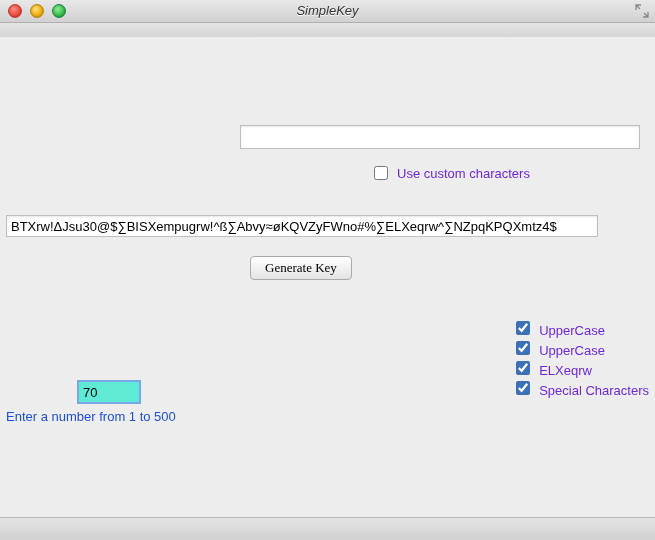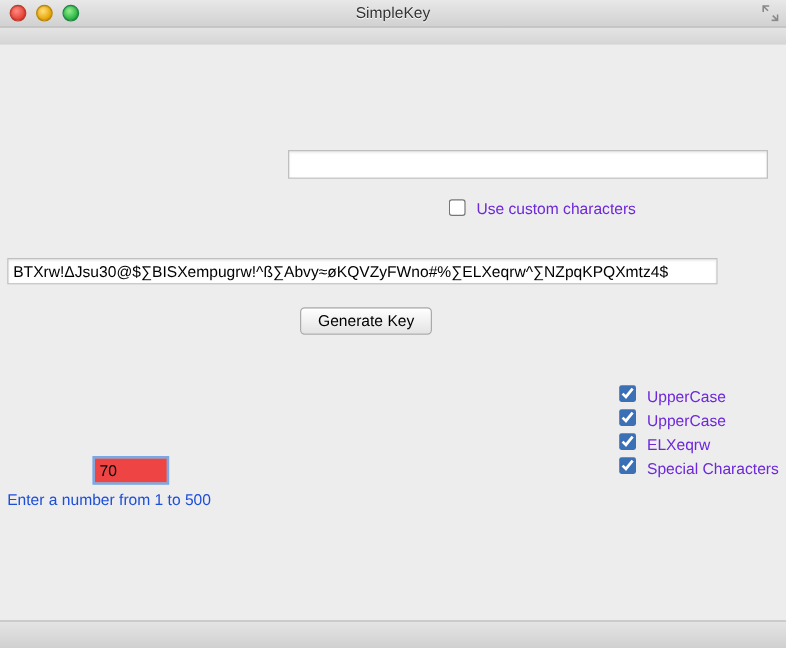--- a/index.html
+++ b/index.html
@@ -17,20 +17,21 @@
     height: 540px;
     background: #ededed;
     box-sizing: border-box;
     position: relative;
   }
   .titlebar {
     height: 22px;
     background: linear-gradient(#e8e8e8, #d1d1d1);
     border-bottom: 1px solid #b0b0b0;
     position: relative;
+    font-style: italic;
   }
   .traffic-lights {
     position: absolute;
     left: 8px;
     top: 4px;
     display: flex;
     gap: 8px;
   }
   .light {
     width: 12px;
@@ -114,21 +115,21 @@
     width: 592px;
     height: 22px;
     font-size: 13px;
     letter-spacing: 0px;
   }
 
   .generate-btn {
     position: absolute;
     left: 250px;
     top: 219px;
-    font-family: Liberation Sans, sans-serif;
+    font-family: Liberation Serif, serif;
     font-size: 13px;
     padding: 3px 14px;
     border-radius: 4px;
     border: 1px solid #aaa;
     background: linear-gradient(#ffffff,#e3e3e3);
     box-shadow: 0 1px 0 #fff inset;
   }
 
   .check-group {
     position: absolute;
@@ -151,21 +152,21 @@
 
   .length-input {
     position: absolute;
     left: 78px;
     top: 344px;
     width: 62px;
     height: 22px;
     border: 1px solid #bfbfbf;
     outline: 2px solid #7aa8e6;
     outline-offset: -1px;
-    background: #ef4444;
+    background: #5eead4;
     padding: 2px 4px;
     box-sizing: border-box;
     font-family: inherit;
     font-size: 13px;
   }
   .length-hint {
     position: absolute;
     left: 6px;
     top: 372px;
     font-size: 13px;

